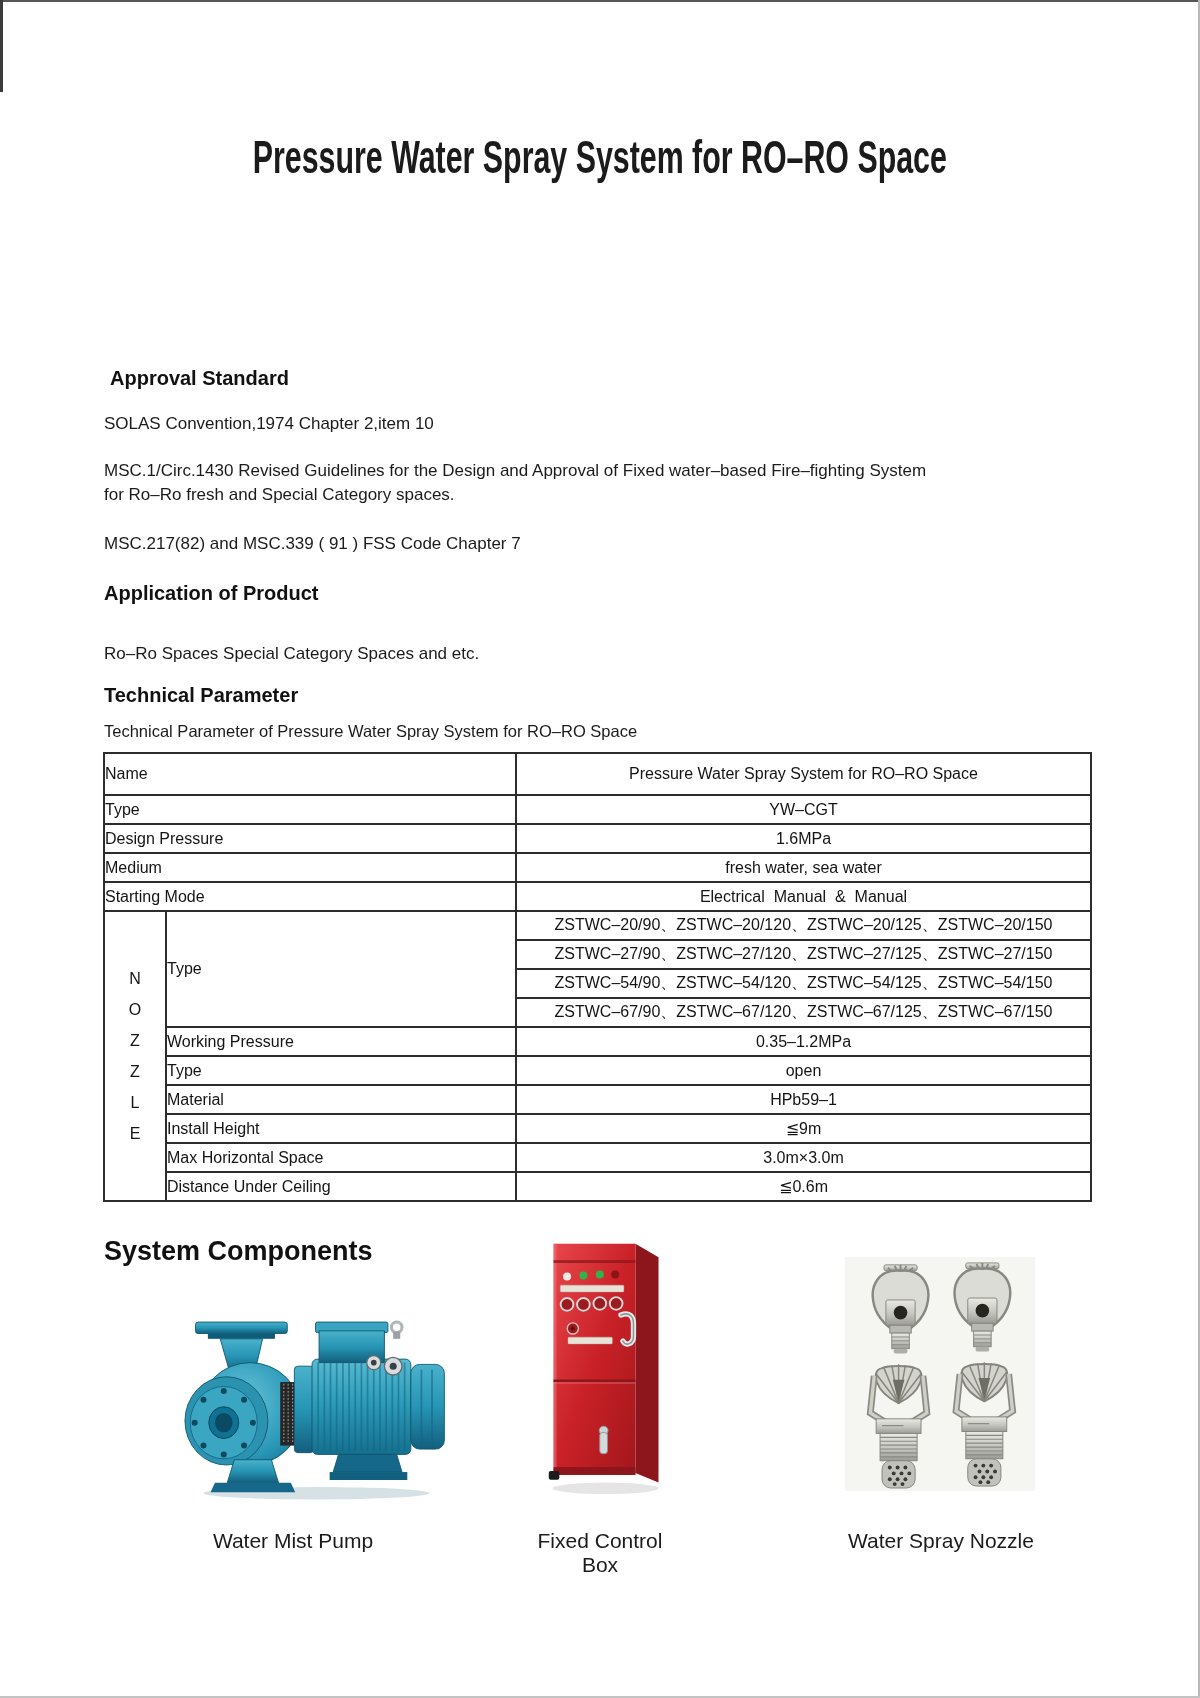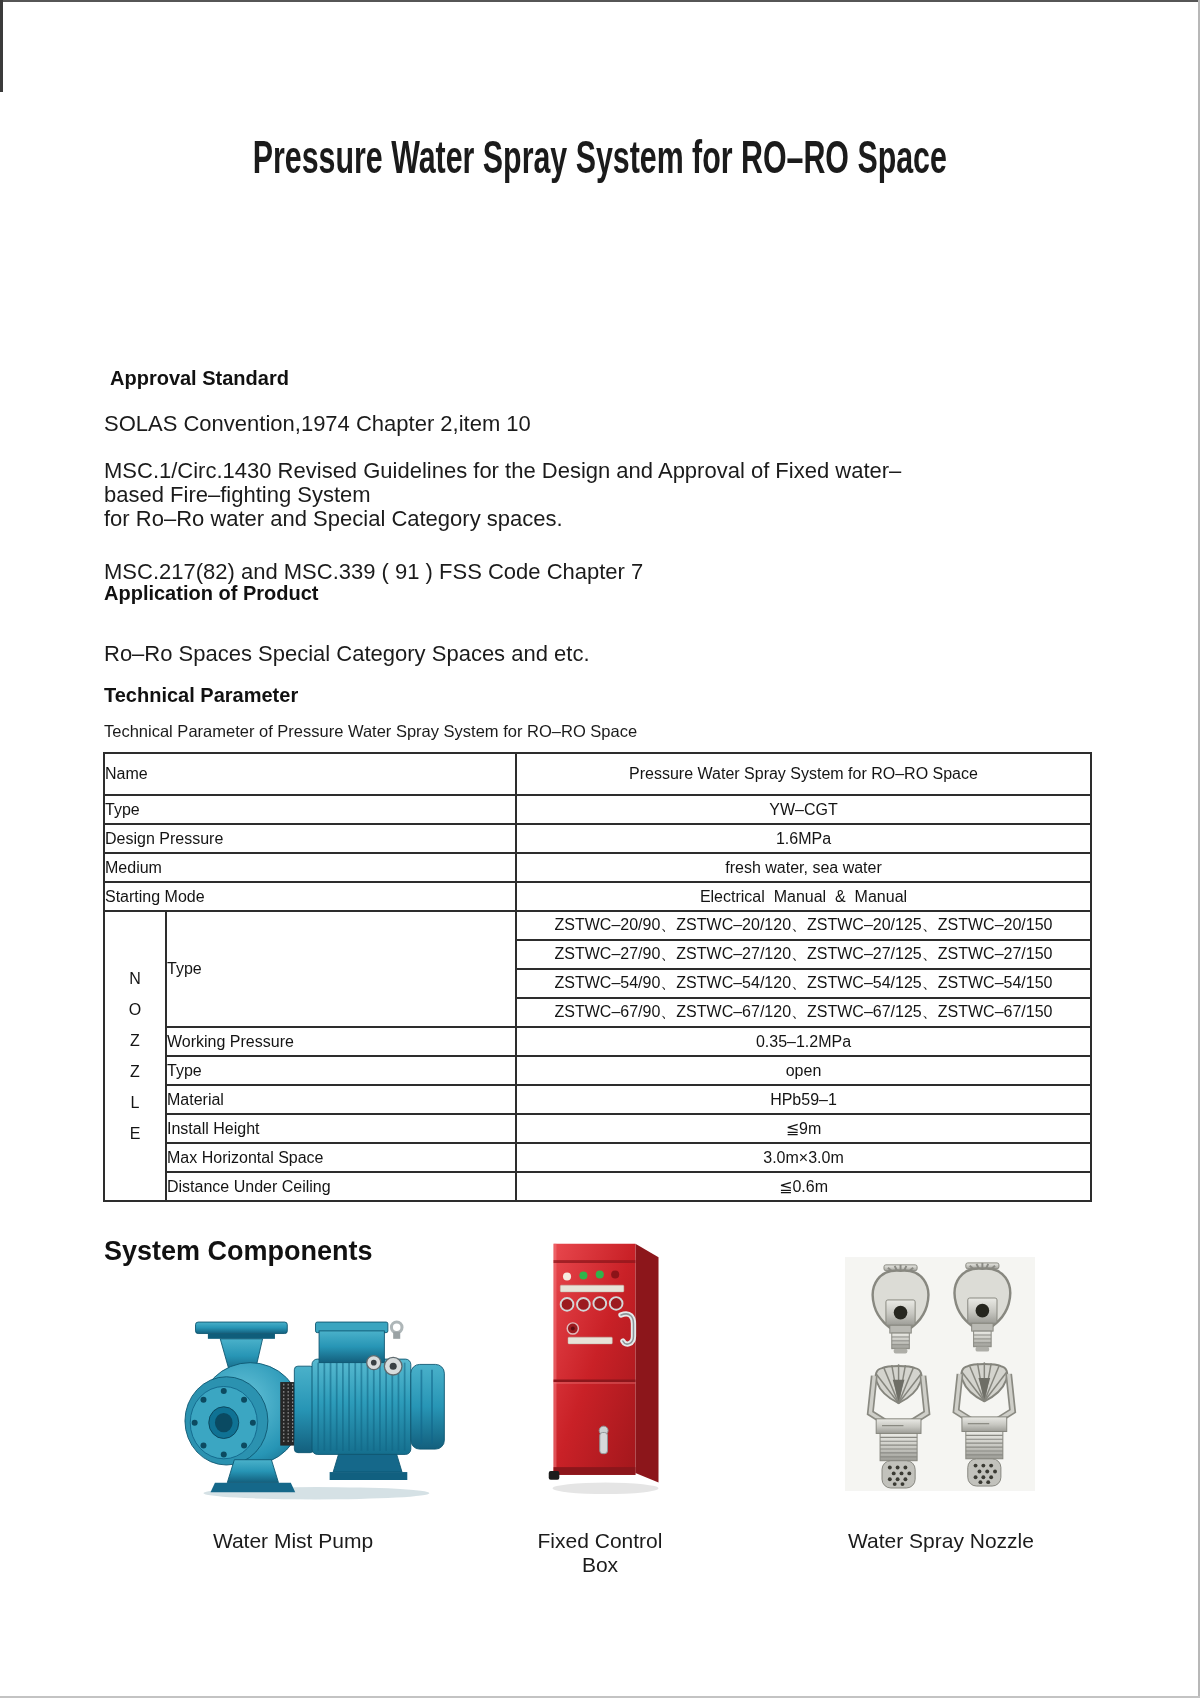--- a/index.html
+++ b/index.html
@@ -16,24 +16,24 @@
 
   .title-wrap{position:absolute;left:0;top:130px;width:1200px;text-align:center;white-space:nowrap;}
   .doc-title{display:inline-block;font-size:46px;font-weight:700;transform:scaleX(.66);transform-origin:50% 50%;letter-spacing:0;}
 
   .h{position:absolute;font-size:20px;font-weight:700;color:#111;}
   .h-approval{left:110px;top:347px;margin-top:20px;}
   .h-application{left:104px;top:582px;}
   .h-technical{left:104px;top:684px;}
   .h-components{left:104px;top:1236px;font-size:27px;}
 
-  .p{position:absolute;left:104px;font-size:22px;line-height:24px;color:#1b1b1b;}
+  .p{position:absolute;left:104px;font-size:17px;line-height:24px;color:#1b1b1b;}
   .p-solas{top:412px;}
   .p-msc1{top:459px;width:840px;}
-  .p-msc217{top:560px;}
+  .p-msc217{top:532px;}
   .p-app{top:642px;}
   .p-subtitle{top:719px;font-size:16.5px;}
 
   
   table.tech{
     position:absolute;left:103px;top:752px;width:987px;
     border-collapse:collapse;table-layout:fixed;
     font-size:16px;color:#141414;
   }
   table.tech col.c1{width:62px;}
@@ -69,21 +69,21 @@
 <div class="edge-right"></div>
 <div class="edge-bottom"></div>
 
 <div class="title-wrap">
   <span class="doc-title">Pressure Water Spray System for RO–RO Space</span>
 </div>
 
 <div class="h h-approval">Approval Standard</div>
 <div class="p p-solas">SOLAS Convention,1974 Chapter 2,item 10</div>
 <div class="p p-msc1"><span>MSC.1/Circ.1430 Revised Guidelines for the Design and Approval of Fixed water–based Fire–fighting System</span><br>
-<span>for Ro–Ro water and Special Category spaces.</span></div>
+<span>for Ro–Ro fresh and Special Category spaces.</span></div>
 <div class="p p-msc217">MSC.217(82) and MSC.339 ( 91 ) FSS Code Chapter 7</div>
 
 <div class="h h-application">Application of Product</div>
 <div class="p p-app">Ro–Ro Spaces Special Category Spaces and etc.</div>
 
 <div class="h h-technical">Technical Parameter</div>
 <div class="p p-subtitle">Technical Parameter of Pressure Water Spray System for RO–RO Space</div>
 
 <table class="tech">
   <colgroup>

